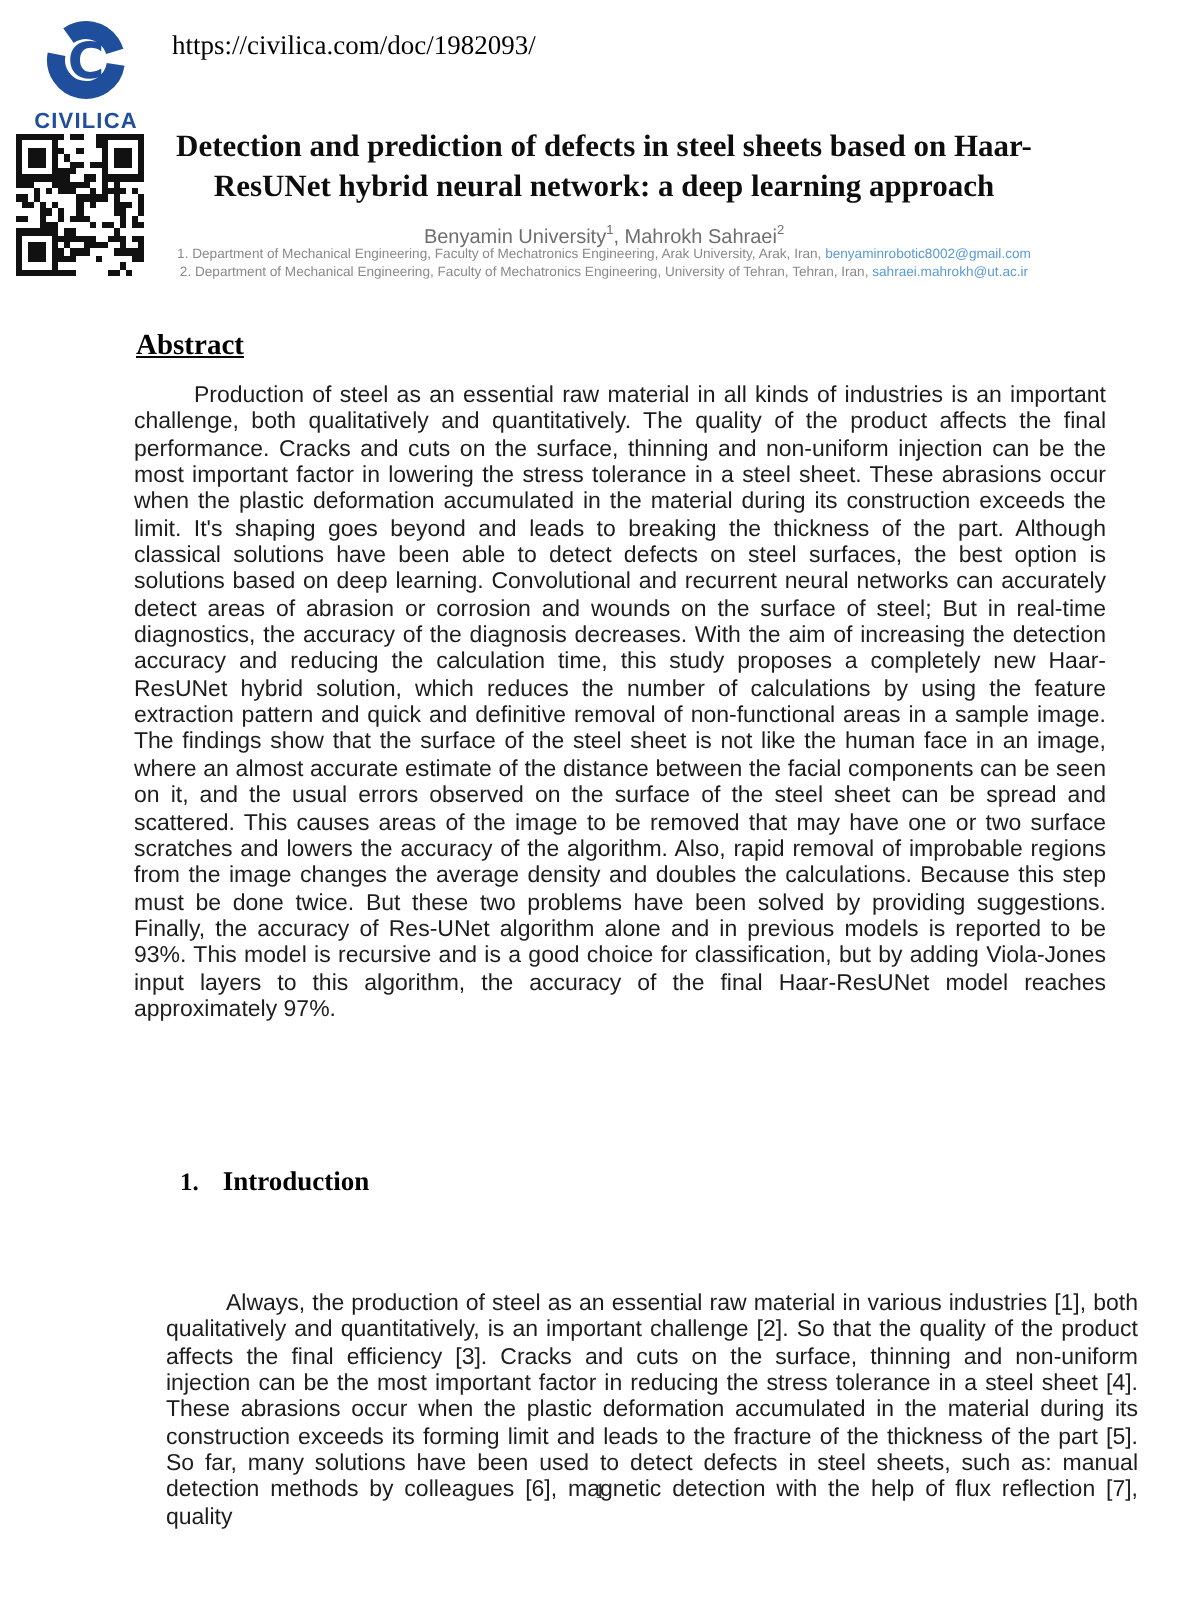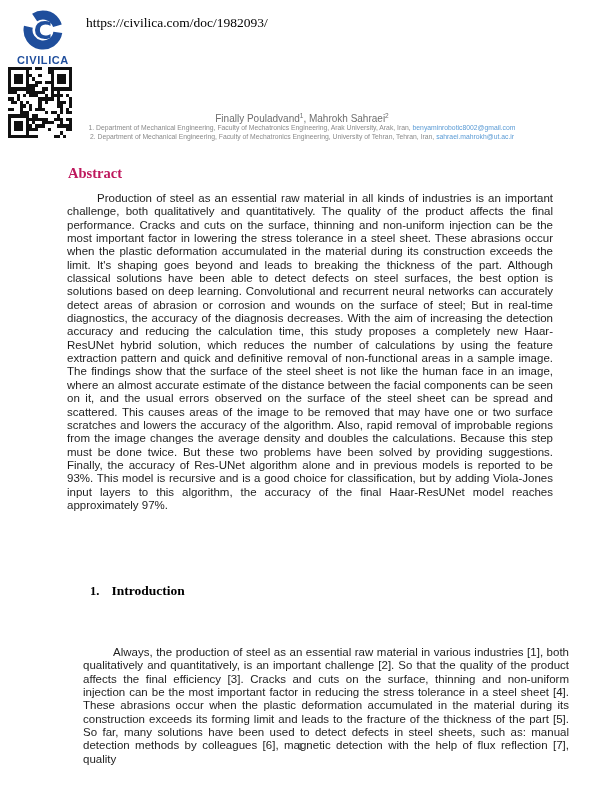--- a/index.html
+++ b/index.html
@@ -58,21 +58,22 @@
     text-align: center;
     font: 6.8px/9px "Liberation Sans", sans-serif;
     color: #8a8a8a;
   }
   .email { color: #5b9bd5; text-decoration: none; }
 
   
   .abstract-heading {
     position: absolute; left: 68px; top: 165px; margin: 0;
     font: bold 14.5px "Liberation Serif", serif;
-    color: #be185d;
+    color: #000000;
+    text-decoration: underline;
   }
   .abstract-body {
     position: absolute; left: 67px; top: 192px; width: 486px; margin: 0;
     font: 11.5px/13.35px "Liberation Sans", sans-serif;
     color: #1d1d1d;
     text-align: justify;
     text-indent: 30px;
   }
   .keywords {
     position: absolute; left: 67px; top: 538px; width: 486px; margin: 0;
@@ -557,22 +558,23 @@
       <div class="qm"></div>
       <div class="qm"></div>
       <div class="qm d"></div>
       <div class="qm d"></div>
       <div class="qm"></div>
       <div class="qm d"></div>
       <div class="qm"></div>
       <div class="qm"></div>
     </div>
 
-
-  <div class="authors"><span>Finally Pouladvand</span><sup>1</sup><span>, </span><span>Mahrokh Sahraei</span><sup>2</sup></div>
+  <h1 class="title">Detection and prediction of defects in steel sheets based on Haar-ResUNet hybrid neural network: a deep learning approach</h1>
+
+  <div class="authors"><span>Benyamin University</span><sup>1</sup><span>, </span><span>Mahrokh Sahraei</span><sup>2</sup></div>
 
   <div class="affiliations">
     <div><span>1. Department of Mechanical Engineering, Faculty of Mechatronics Engineering, Arak University, Arak, Iran, </span><a class="email" href="#">benyaminrobotic8002@gmail.com</a></div>
     <div><span>2. Department of Mechanical Engineering, Faculty of Mechatronics Engineering, University of Tehran, Tehran, Iran, </span><a class="email" href="#">sahraei.mahrokh@ut.ac.ir</a></div>
   </div>
 
   <h2 class="abstract-heading">Abstract</h2>
   <p class="abstract-body">Production of steel as an essential raw material in all kinds of industries is an important challenge, both qualitatively and quantitatively. The quality of the product affects the final performance. Cracks and cuts on the surface, thinning and non-uniform injection can be the most important factor in lowering the stress tolerance in a steel sheet. These abrasions occur when the plastic deformation accumulated in the material during its construction exceeds the limit. It's shaping goes beyond and leads to breaking the thickness of the part. Although classical solutions have been able to detect defects on steel surfaces, the best option is solutions based on deep learning. Convolutional and recurrent neural networks can accurately detect areas of abrasion or corrosion and wounds on the surface of steel; But in real-time diagnostics, the accuracy of the diagnosis decreases. With the aim of increasing the detection accuracy and reducing the calculation time, this study proposes a completely new Haar-ResUNet hybrid solution, which reduces the number of calculations by using the feature extraction pattern and quick and definitive removal of non-functional areas in a sample image. The findings show that the surface of the steel sheet is not like the human face in an image, where an almost accurate estimate of the distance between the facial components can be seen on it, and the usual errors observed on the surface of the steel sheet can be spread and scattered. This causes areas of the image to be removed that may have one or two surface scratches and lowers the accuracy of the algorithm. Also, rapid removal of improbable regions from the image changes the average density and doubles the calculations. Because this step must be done twice. But these two problems have been solved by providing suggestions. Finally, the accuracy of Res-UNet algorithm alone and in previous models is reported to be 93%. This model is recursive and is a good choice for classification, but by adding Viola-Jones input layers to this algorithm, the accuracy of the final Haar-ResUNet model reaches approximately 97%.</p>
 
 

